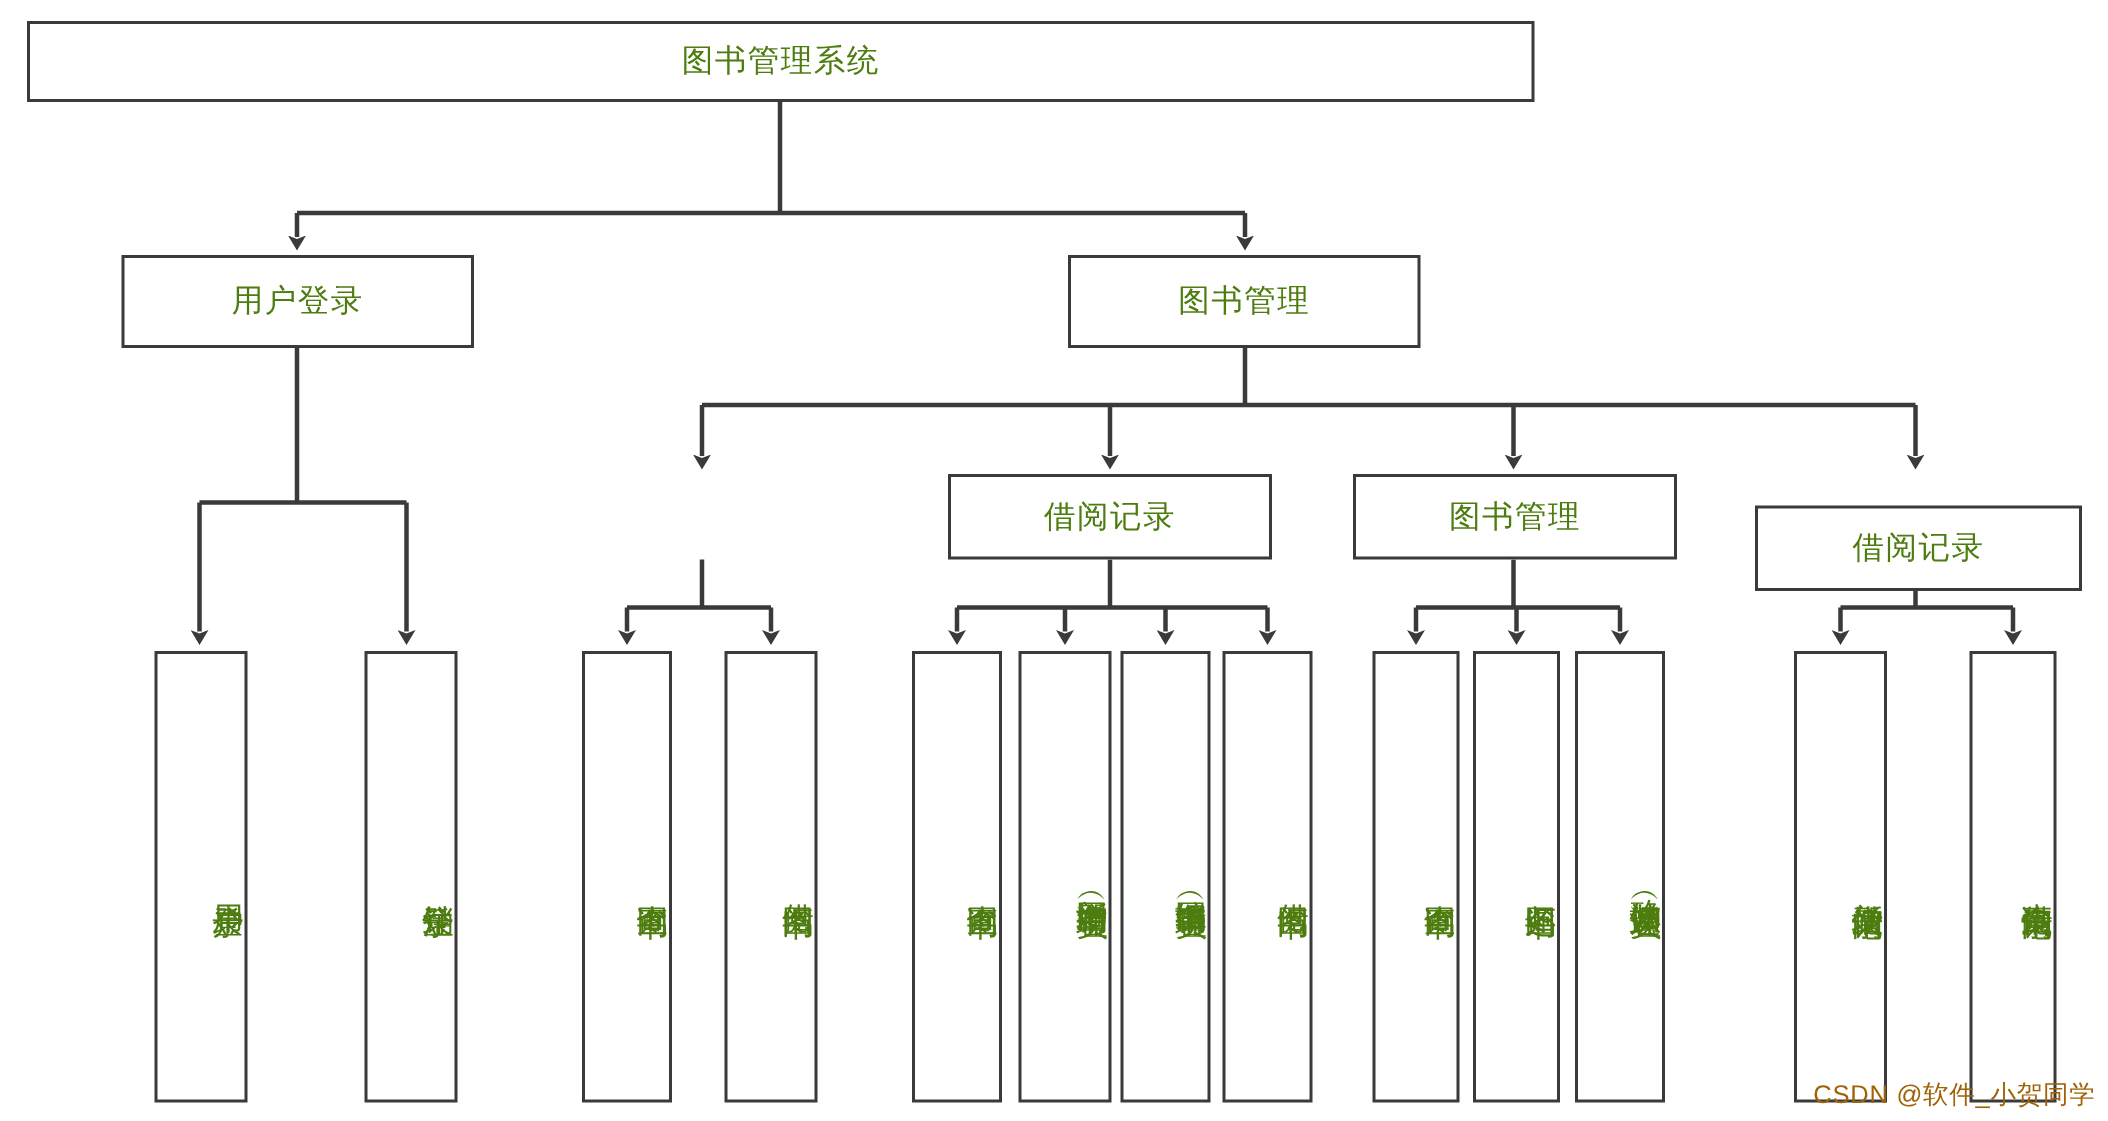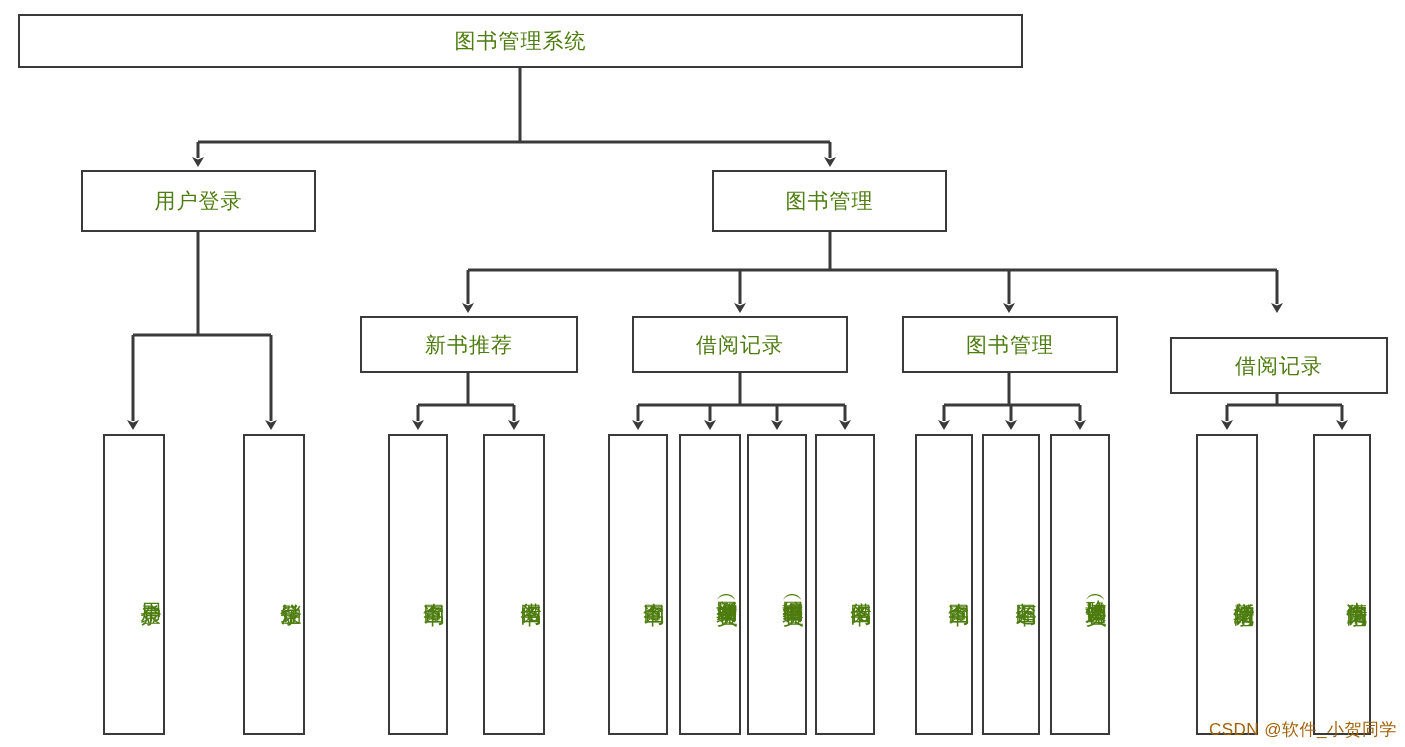--- a/index.html
+++ b/index.html
@@ -133,23 +133,20 @@
     <span>图书管理系统</span>
   </div>
 
   <div class="node node-h" style="left:81px; top:170px; width:235px; height:62px;">
     <span>用户登录</span>
   </div>
   <div class="node node-h" style="left:712px; top:170px; width:235px; height:62px;">
     <span>图书管理</span>
   </div>
 
-  <div class="node node-h" style="left:360px; top:316px; width:218px; height:57px;">
-    <span>新书推荐</span>
-  </div>
   <div class="node node-h" style="left:632px; top:316px; width:216px; height:57px;">
     <span>借阅记录</span>
   </div>
   <div class="node node-h" style="left:902px; top:316px; width:216px; height:57px;">
     <span>图书管理</span>
   </div>
   <div class="node node-h" style="left:1170px; top:316px; width:218px; height:57px;margin-top:21px;">
     <span>借阅记录</span>
   </div>
 

